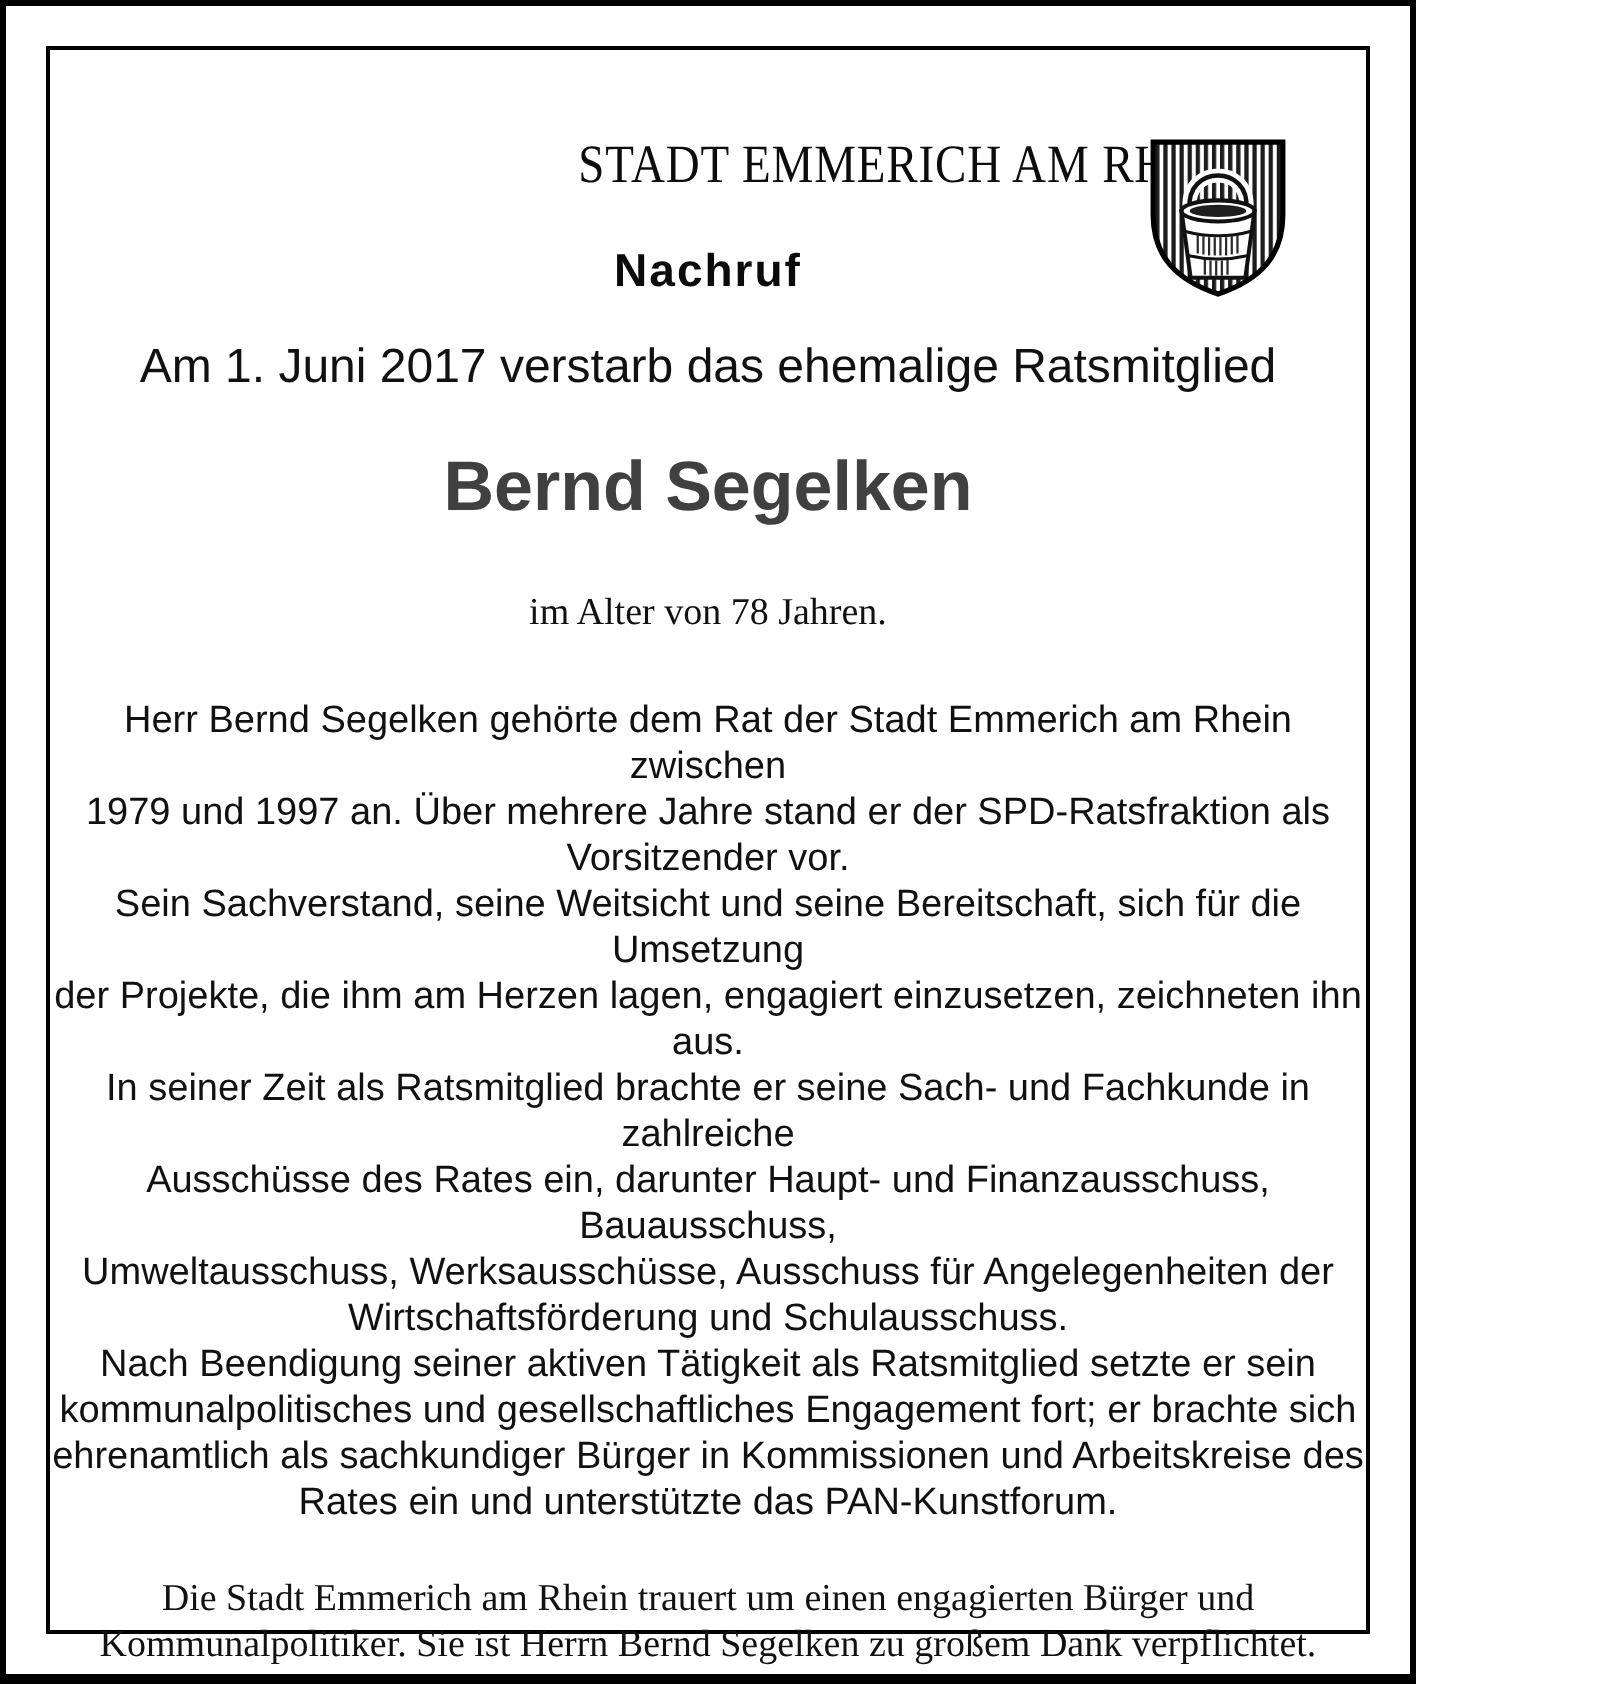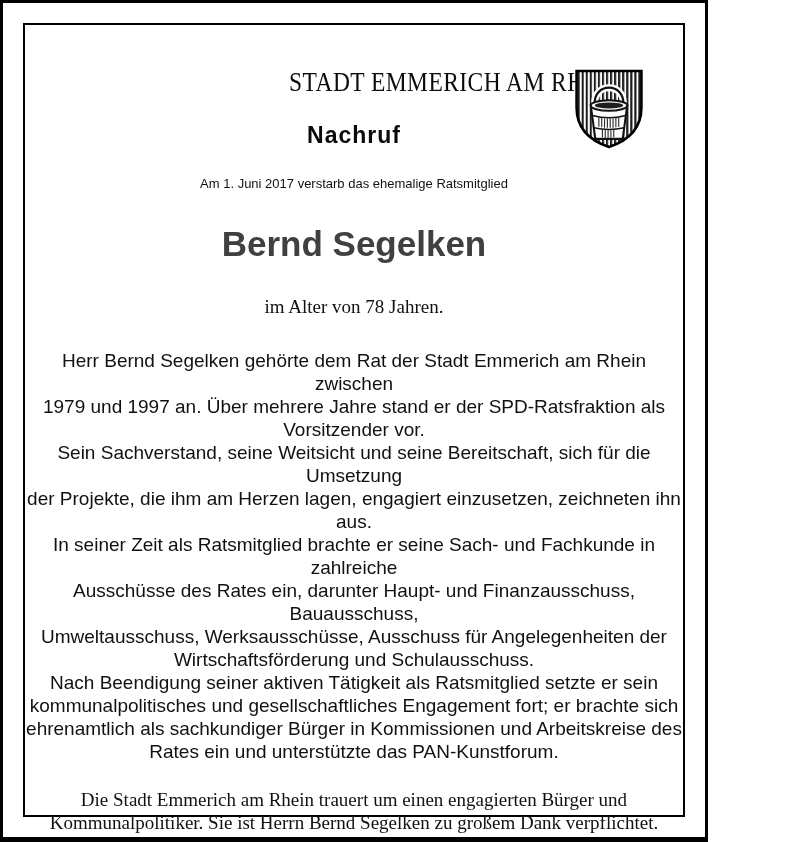--- a/index.html
+++ b/index.html
@@ -42,21 +42,21 @@
     width: 72px; height: 80px;
   }
   
   p, h2, .name { margin: 0; }
   .kicker {
     margin-top: 97px;
     font-size: 23px; line-height: 26px;
     font-weight: bold; letter-spacing: 1px;
     color: #0a0a0a;
   }
-  .intro { margin-top: 24px; font-size: 13px; line-height: 24px; }
+  .intro { margin-top: 24px; font-size: 24px; line-height: 24px; }
   .name  { margin-top: 26px; font-size: 35px; line-height: 44px; font-weight: bold; color: #404040; }
   .age   { margin-top: 29px; font-size: 19px; line-height: 24px; font-family: Liberation Serif, serif; }
   .bodytext {
     margin-top: 30px;
     font-size: 19px; line-height: 23px;
     white-space: pre-line;
   }
   .tribute { margin-top: 25px; font-family: Liberation Serif, serif; }
   .signature { margin-top: 46px; }
   .signature p { font-size: 19px; line-height: 23px; }

